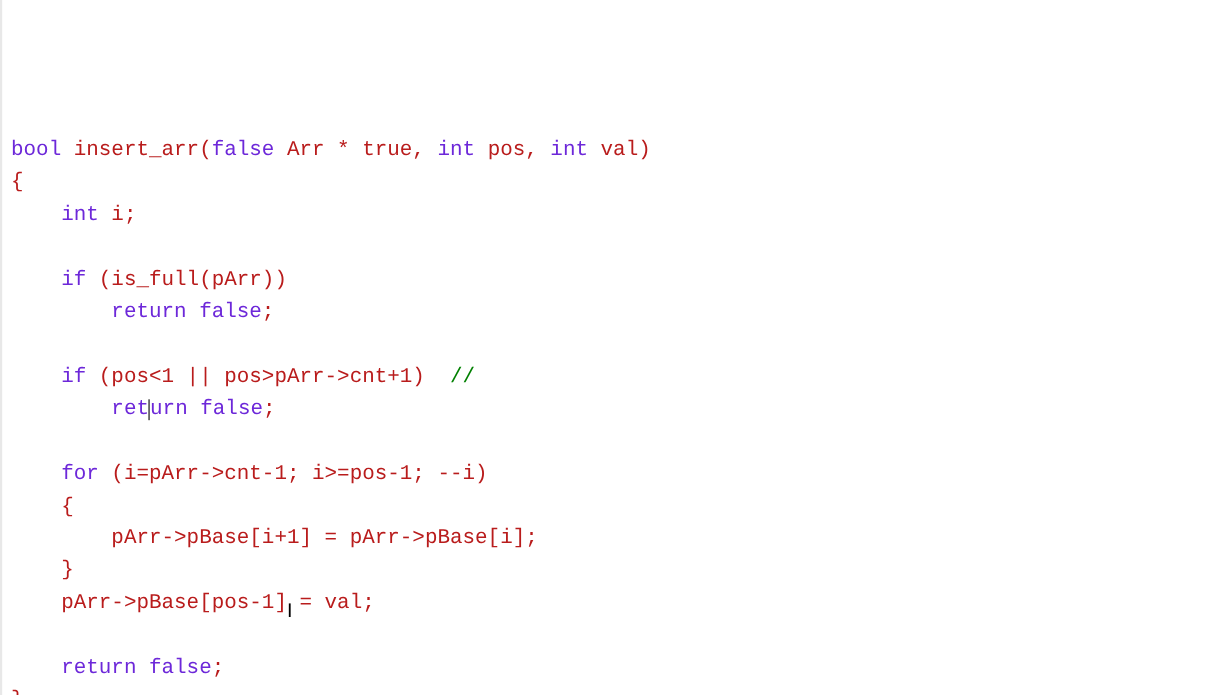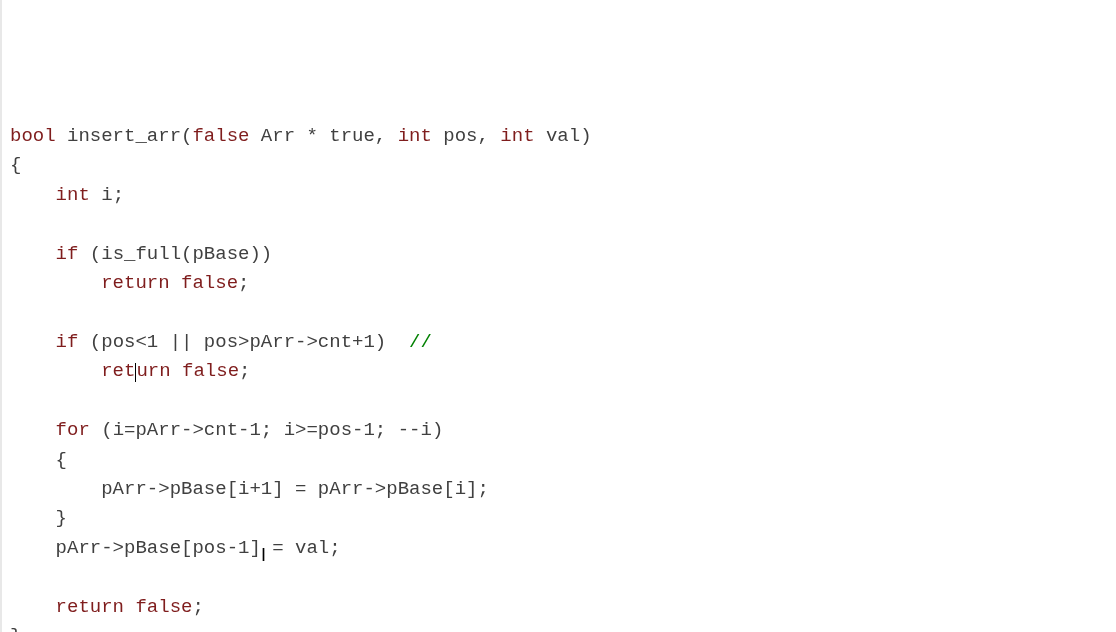--- a/index.html
+++ b/index.html
@@ -9,22 +9,22 @@
       font-size: 19px;
       line-height: 1.55;
       background: #ffffff;
       color: #000000;
       white-space: pre;
       border-left: 2px solid #e8e8e8;
     }
     .code-container {
       position: relative;
     }
-    .kw { color: #7f1d1d; }
-    .plain { color: #404040; }
+    .kw { color: #6d28d9; }
+    .plain { color: #b91c1c; }
     .comment { color: #008000; }
     .caret {
       display: inline-block;
       width: 0;
       border-left: 1px solid #000;
       height: 1em;
       vertical-align: text-bottom;
       position: relative;
     }
     .ibeam {
@@ -37,21 +37,21 @@
   </style>
 </head>
 <body>
 
 
 
 <div class="code-container"><span class="kw">bool</span><span class="plain"> insert_arr(</span><span class="kw">false</span><span class="plain"> Arr * true, </span><span class="kw">int</span><span class="plain"> pos, </span><span class="kw">int</span><span class="plain"> val)</span>
 <span class="plain">{</span>
 <span class="plain">    </span><span class="kw">int</span><span class="plain"> i;</span>
 <span class="plain"></span>
-<span class="plain">    </span><span class="kw">if</span><span class="plain"> (is_full(pBase))</span>
+<span class="plain">    </span><span class="kw">if</span><span class="plain"> (is_full(pArr))</span>
 <span class="plain">        </span><span class="kw">return</span><span class="plain"> </span><span class="kw">false</span><span class="plain">;</span>
 <span class="plain"></span>
 <span class="plain">    </span><span class="kw">if</span><span class="plain"> (pos&lt;1 || pos&gt;pArr-&gt;cnt+1)  </span><span class="comment">//</span>
 <span class="plain">        </span><span class="kw">ret</span><span class="caret"></span><span class="kw">urn</span><span class="plain"> </span><span class="kw">false</span><span class="plain">;</span>
 <span class="plain"></span>
 <span class="plain">    </span><span class="kw">for</span><span class="plain"> (i=pArr-&gt;cnt-1; i&gt;=pos-1; --i)</span>
 <span class="plain">    {</span>
 <span class="plain">        pArr-&gt;pBase[i+1] = pArr-&gt;pBase[i];</span>
 <span class="plain">    }</span>
 <span class="plain">    pArr-&gt;pBase[pos-1] = val;</span>

